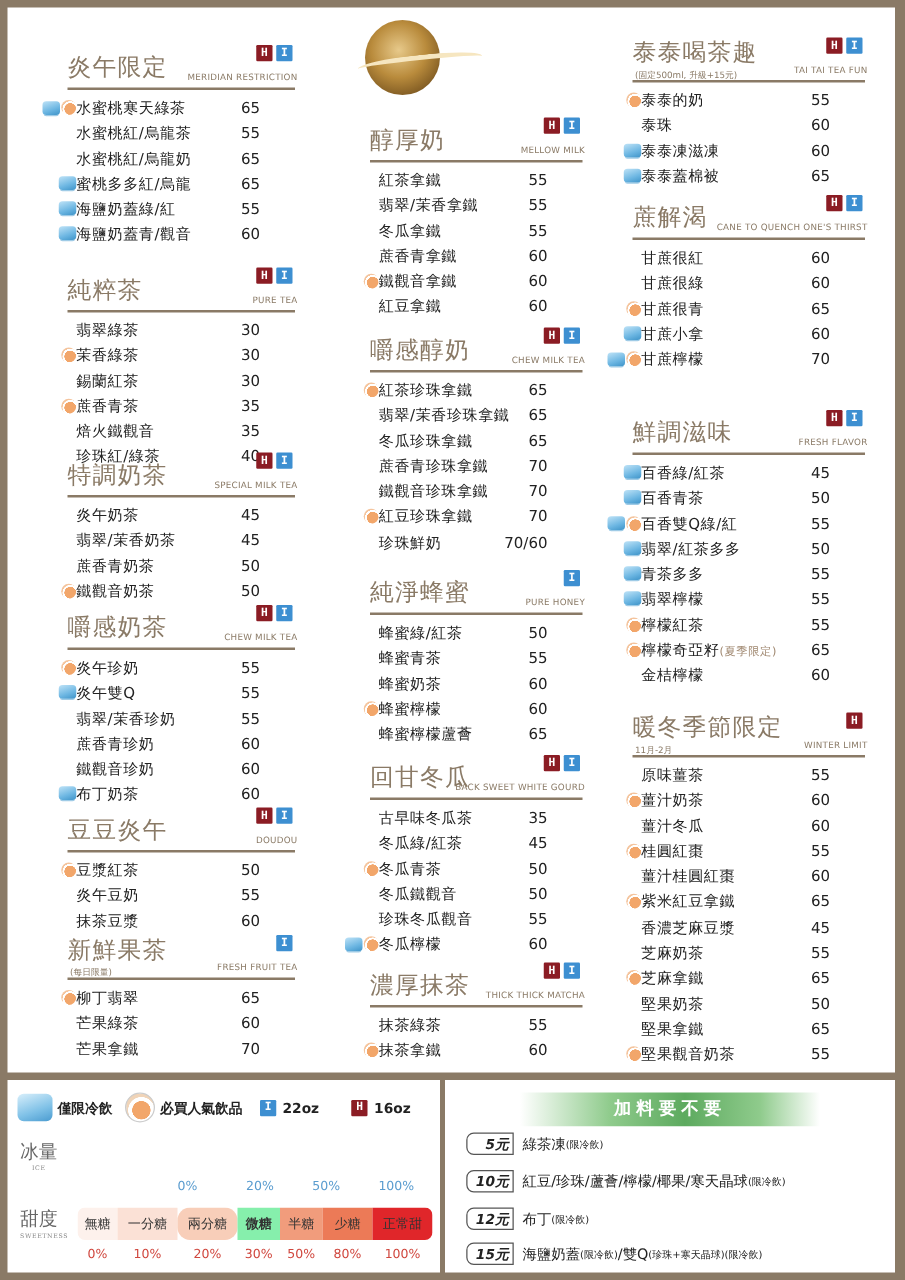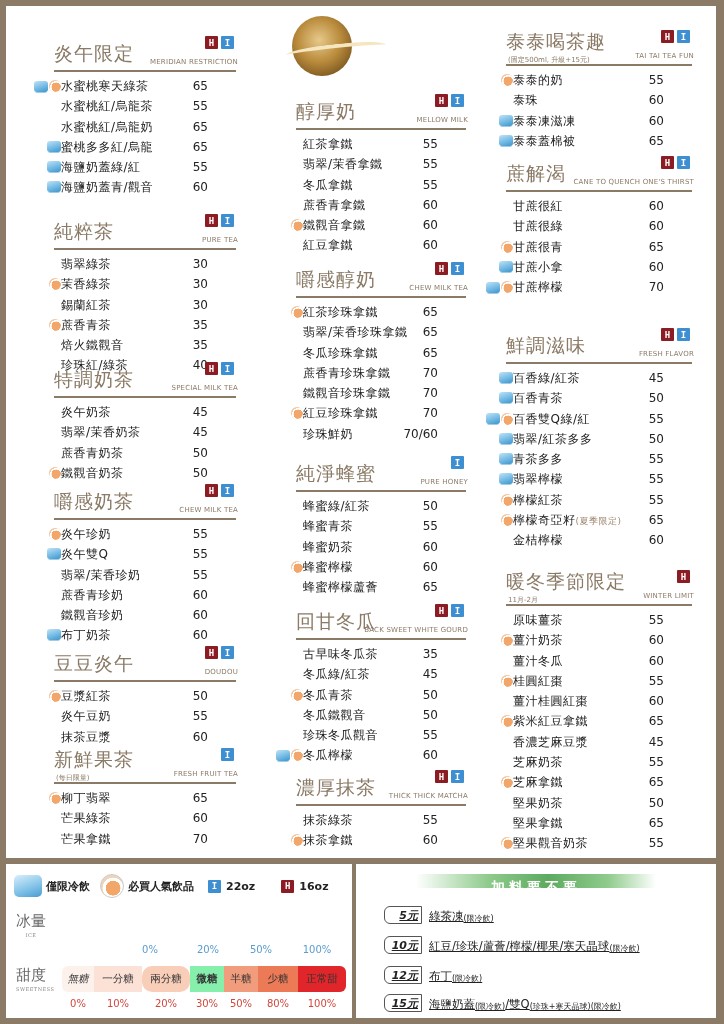--- a/index.html
+++ b/index.html
@@ -102,25 +102,25 @@
   .legend-row .lg-size { font-size: 11px; font-weight: bold; color: #222; }
 
   .scale-label { position: absolute; left: 10px; font-size: 15px; color: #666; font-family: "DejaVu Serif", serif; }
   .scale-label .en { display: block; font-size: 5px; text-align: center; color: #888; letter-spacing: 0.5px; margin-top: 1px; }
   .scale-bar { position: absolute; left: 56px; height: 26px; display: flex; border-radius: 6px; overflow: hidden; }
   .scale-cell { height: 100%; display: flex; align-items: center; justify-content: center; font-size: 10.5px; color: #333; }
   .scale-pct { position: absolute; left: 56px; display: flex; font-size: 10px; }
   .scale-pct span { text-align: center; }
 
   .addon-title {
-    position: absolute; left: 60px; top: 10px; width: 240px; height: 14px;
+    position: absolute; left: 60px; top: 10px; width: 240px; height: 27px;
     background: linear-gradient(90deg, rgba(255,255,255,0) 0%, #8fcb8c 30%, #5daa5f 55%, #8fcb8c 80%, rgba(255,255,255,0) 100%);
     color: #fff; font-size: 14px; letter-spacing: 4px; text-align: center; line-height: 26px; font-weight: bold;
   }
-  .addon { position: absolute; left: 28px; display: flex; align-items: flex-end; height: 18px; font-size: 11.5px; text-decoration: underline; }
+  .addon { position: absolute; left: 17px; display: flex; align-items: center; height: 18px; font-size: 11.5px; }
   .addon .price-box {
     width: 38px; height: 18px; border: 1px solid #555; border-radius: 6px 0 0 6px;
     font-size: 11px; font-weight: bold; font-style: italic; display: flex; align-items: center; justify-content: flex-end;
     padding-right: 3px; margin-right: 7px;
   }
   .addon .small { font-size: 8px; }
   .divider-v { position: absolute; left: 352px; top: 864px; width: 4px; height: 154px; background: #8a7a66; }
 </style>
 </head>
 <body>
@@ -794,21 +794,21 @@
       <span style="width: 52px;">20%</span>
       <span style="width: 54px;">50%</span>
       <span style="width: 58px;">100%</span>
     </div>
 
   <div class="scale-label" style="top:102px">
     <span>甜度</span>
     <span class="en">SWEETNESS</span>
   </div>
   <div class="scale-bar" id="sweet-bar" style="top:102px; width:284px;">
-      <div class="scale-cell" style="width: 32px; background: rgb(253, 241, 236); color: rgb(51, 51, 51); font-style: italic;">無糖</div>
+      <div class="scale-cell" style="width: 32px; background: rgb(253, 241, 236); color: rgb(51, 51, 51);">無糖</div>
       <div class="scale-cell" style="width: 48px; background: rgb(251, 225, 214); color: rgb(51, 51, 51);">一分糖</div>
       <div class="scale-cell" style="width: 48px; background: rgb(248, 206, 185); color: rgb(51, 51, 51); border-radius: 10px;">兩分糖</div>
       <div class="scale-cell" style="width: 34px; background: #86efac; color: rgb(51, 51, 51); font-weight: bold;">微糖</div>
       <div class="scale-cell" style="width: 34px; background: rgb(241, 156, 124); color: rgb(51, 51, 51);">半糖</div>
       <div class="scale-cell" style="width: 40px; background: rgb(236, 122, 87); color: rgb(51, 51, 51);">少糖</div>
       <div class="scale-cell" style="width: 48px; background: rgb(224, 38, 42); color: rgb(51, 51, 51);">正常甜</div>
     </div>
   <div class="scale-pct" id="sweet-pct" style="top:134px; width:284px; color:#d0473e;">
       <span style="width: 32px;">0%</span>
       <span style="width: 48px;">10%</span>

